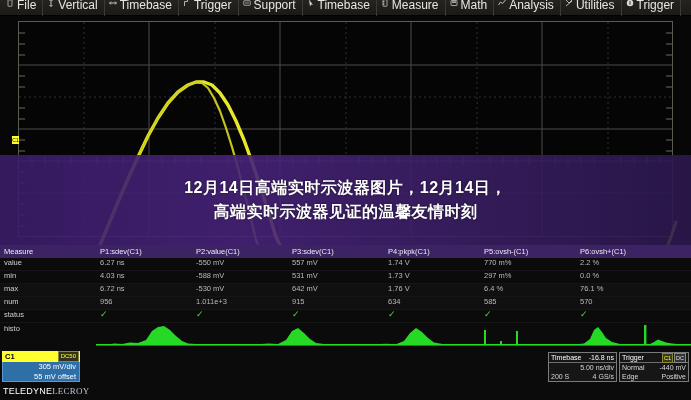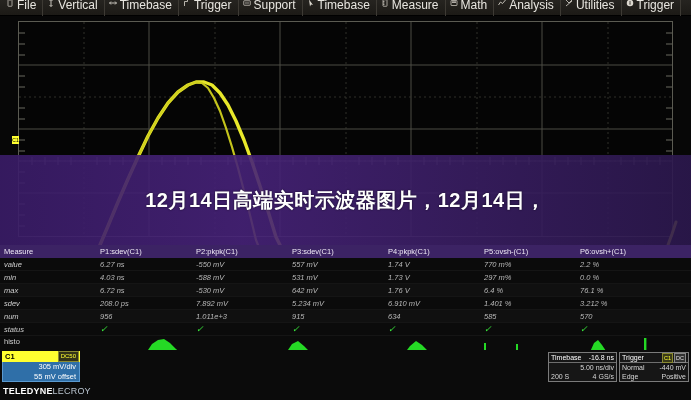--- a/index.html
+++ b/index.html
@@ -75,21 +75,21 @@
         rgba(58,28,104,0.90) 0%,
         rgba(70,34,120,0.90) 35%,
         rgba(58,30,100,0.90) 65%,
         rgba(44,24,78,0.90) 100%);
     display: flex; flex-direction: column;
     align-items: center; justify-content: center;
     gap: 2px;
   }
   .ov-line {
     color: #ffffff;
-    font-size: 20px;
+    font-size: 16px;
     font-weight: bold;
     letter-spacing: 0.5px;
     line-height: 1.35;
     white-space: nowrap;
     text-shadow: 0 0 2px rgba(0,0,0,.7);
   }
 
   
   #measure {
     position: absolute; left: 0; top: 245px;
@@ -100,23 +100,22 @@
     display: flex; height: 13px;
     background: #3c2364;
     color: #e4e0ea;
     font-size: 7.5px;
     align-items: center;
   }
   .mrow {
     display: flex; height: 13px;
     color: #b9b9b9;
     font-size: 7.5px;
-    align-items: center;
+    align-items: flex-start;
     border-bottom: 1px solid #151515;
-    font-style: italic;
   }
   .mrow.alt { background: #101010; }
   .mcell { flex: 0 0 96px; padding-left: 4px; white-space: nowrap; overflow: hidden; }
   .mcell.lbl { flex: 0 0 96px; color: #cfcfcf; }
   #measure-head .mcell { color: #efeaf6; }
   .tick { color: #37e03a; font-size: 9px; line-height: 1; }
 
   
   #histo-row {
     display: flex; height: 24px; align-items: flex-end;
@@ -156,22 +155,22 @@
     display: flex; flex-direction: column; align-items: flex-end;
     justify-content: flex-end; padding-right: 3px;
   }
   .c1-line { font-size: 7.5px; color: #ffffff; line-height: 9.5px; white-space: nowrap; }
 
   
   #logo {
     position: absolute; left: 3px; top: 36px;
     font-size: 9px; line-height: 11px; white-space: nowrap;
   }
-  #logo .lb { color: #ffffff; font-weight: bold; letter-spacing: 0.2px; }
-  #logo .lr { color: #b9c4cf; letter-spacing: 0.2px; }
+  #logo .lb { color: #ffffff; font-weight: normal; letter-spacing: 0.2px; }
+  #logo .lr { color: #b9c4cf; letter-spacing: 0.2px; font-family: Liberation Serif, serif; }
 
   
   #tb-panel {
     position: absolute; left: 548px; top: 2px;
     width: 69px; height: 30px;
     border: 1px solid #7b7b7b; background: #161616;
   }
   #tg-panel {
     position: absolute; left: 619px; top: 2px;
     width: 70px; height: 30px;
@@ -421,28 +420,29 @@
       <path d="M100 229 L108 210 L118 186 L128 163 L138 141 L148 120 L158 102 L168 87 L178 76 L188 69 L196 66 L202 67 L208 72 L214 82 L220 95 L226 112 L232 131 L238 152 L244 175 L250 199 L256 224 L258 229" fill="none" stroke="#cfcf1e" stroke-width="2.2" stroke-linejoin="round" stroke-linecap="round" opacity="0.95"></path>
 
       <path d="M668 229 L672 218 L676 206" fill="none" stroke="#e8e82a" stroke-width="3" stroke-linecap="round"></path>
     </svg>
 
     <div id="ch1-marker">C1</div>
   </div>
 
   <div id="overlay">
     <div class="ov-line">12月14日高端实时示波器图片，12月14日，</div>
+    <div class="ov-line">高端实时示波器见证的温馨友情时刻</div>
   </div>
 
   <div id="measure">
 
     <div id="measure-head">
       <div class="mcell lbl">Measure</div>
       <div class="mcell">P1:sdev(C1)</div>
-      <div class="mcell">P2:pkpk(C1)</div>
+      <div class="mcell">P2:value(C1)</div>
       <div class="mcell">P3:sdev(C1)</div>
       <div class="mcell">P4:pkpk(C1)</div>
       <div class="mcell">P5:ovsh-(C1)</div>
       <div class="mcell">P6:ovsh+(C1)</div>
     </div>
 
     <div class="mrow">
       <div class="mcell lbl">value</div>
       <div class="mcell">6.27 ns</div>
       <div class="mcell">-550 mV</div>
@@ -466,29 +466,20 @@
     <div class="mrow alt">
       <div class="mcell lbl">max</div>
       <div class="mcell">6.72 ns</div>
       <div class="mcell">-530 mV</div>
       <div class="mcell">642 mV</div>
       <div class="mcell">1.76 V</div>
       <div class="mcell">6.4 %</div>
       <div class="mcell">76.1 %</div>
     </div>
 
-    <div class="mrow">
-      <div class="mcell lbl">sdev</div>
-      <div class="mcell">208.0 ps</div>
-      <div class="mcell">7.892 mV</div>
-      <div class="mcell">5.234 mV</div>
-      <div class="mcell">6.910 mV</div>
-      <div class="mcell">1.401 %</div>
-      <div class="mcell">3.212 %</div>
-    </div>
 
     <div class="mrow alt">
       <div class="mcell lbl">num</div>
       <div class="mcell">956</div>
       <div class="mcell">1.011e+3</div>
       <div class="mcell">915</div>
       <div class="mcell">634</div>
       <div class="mcell">585</div>
       <div class="mcell">570</div>
     </div>

